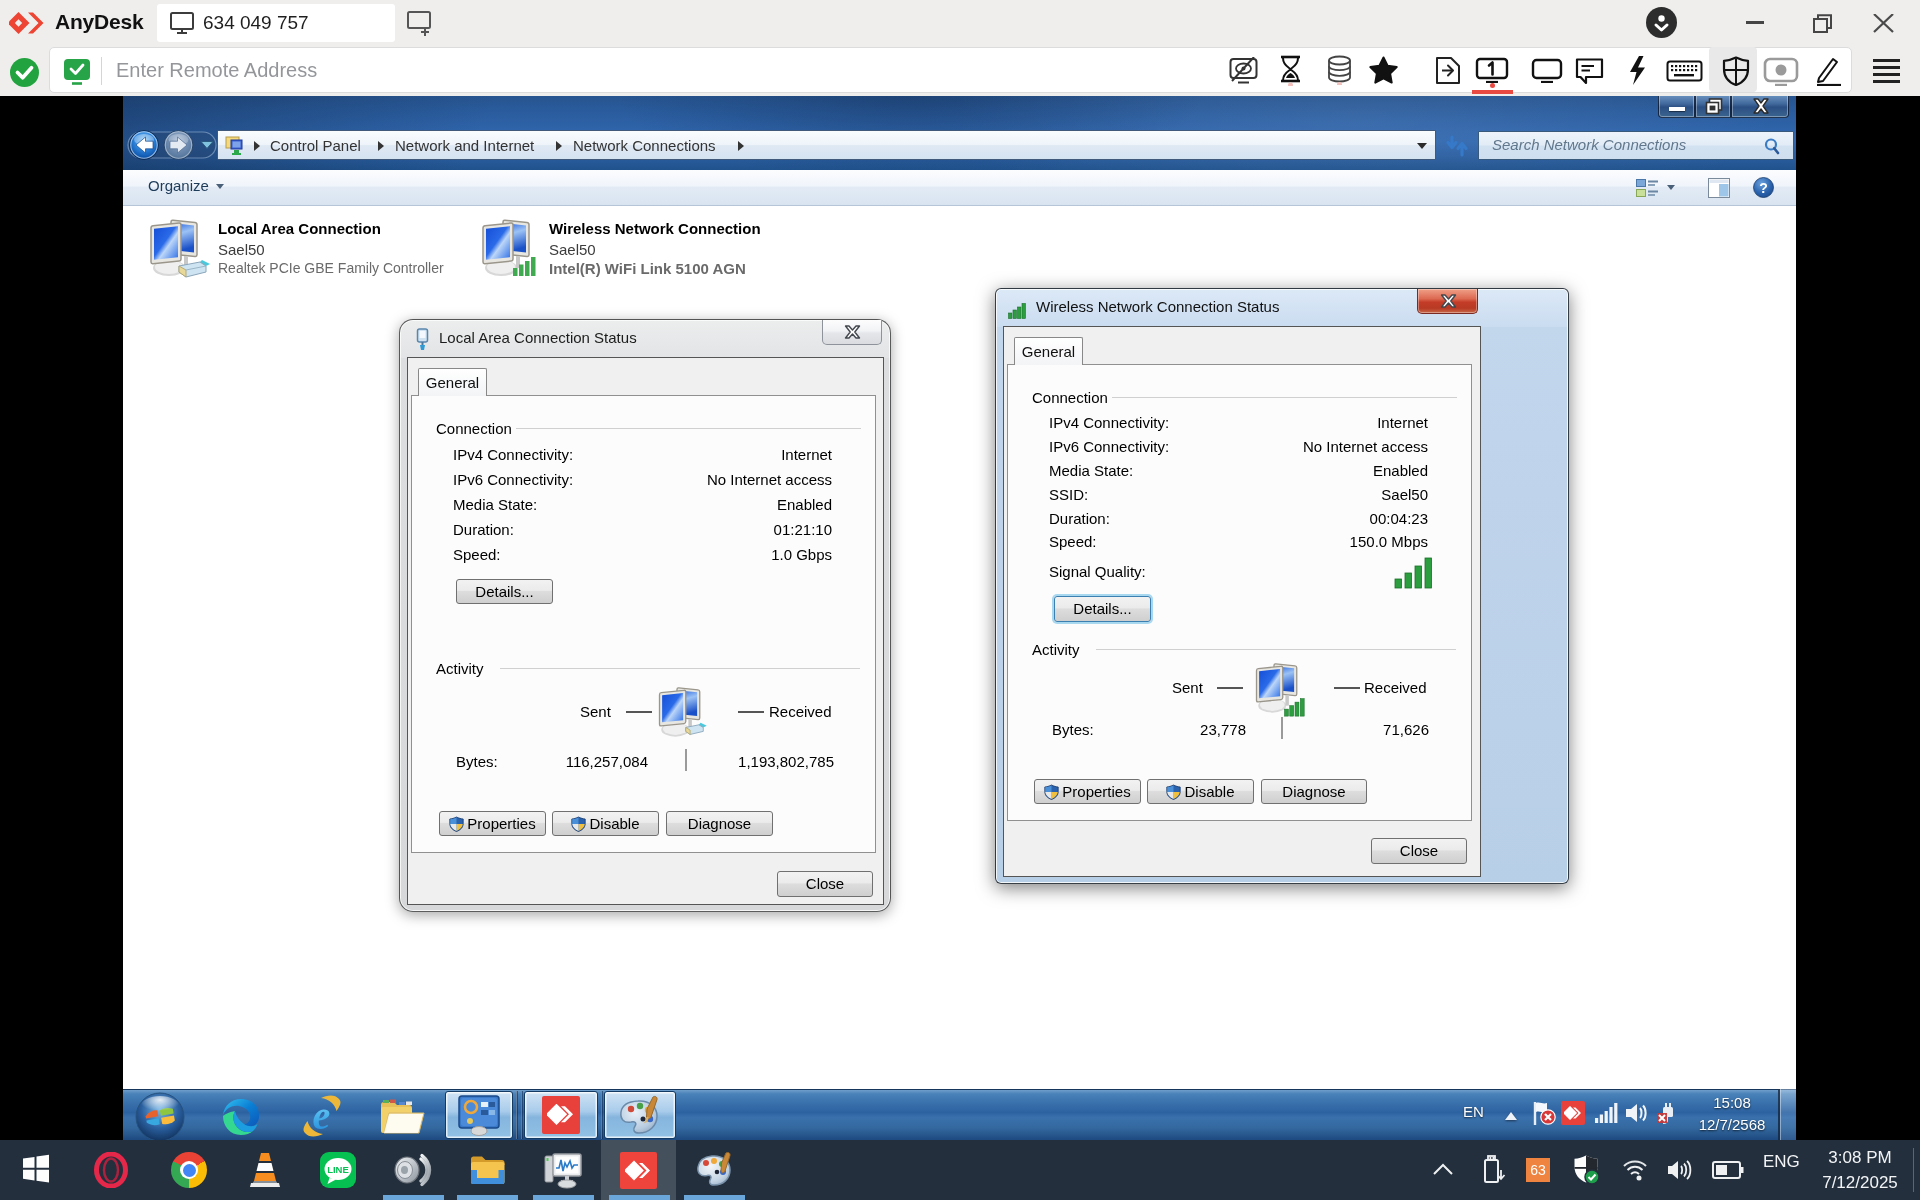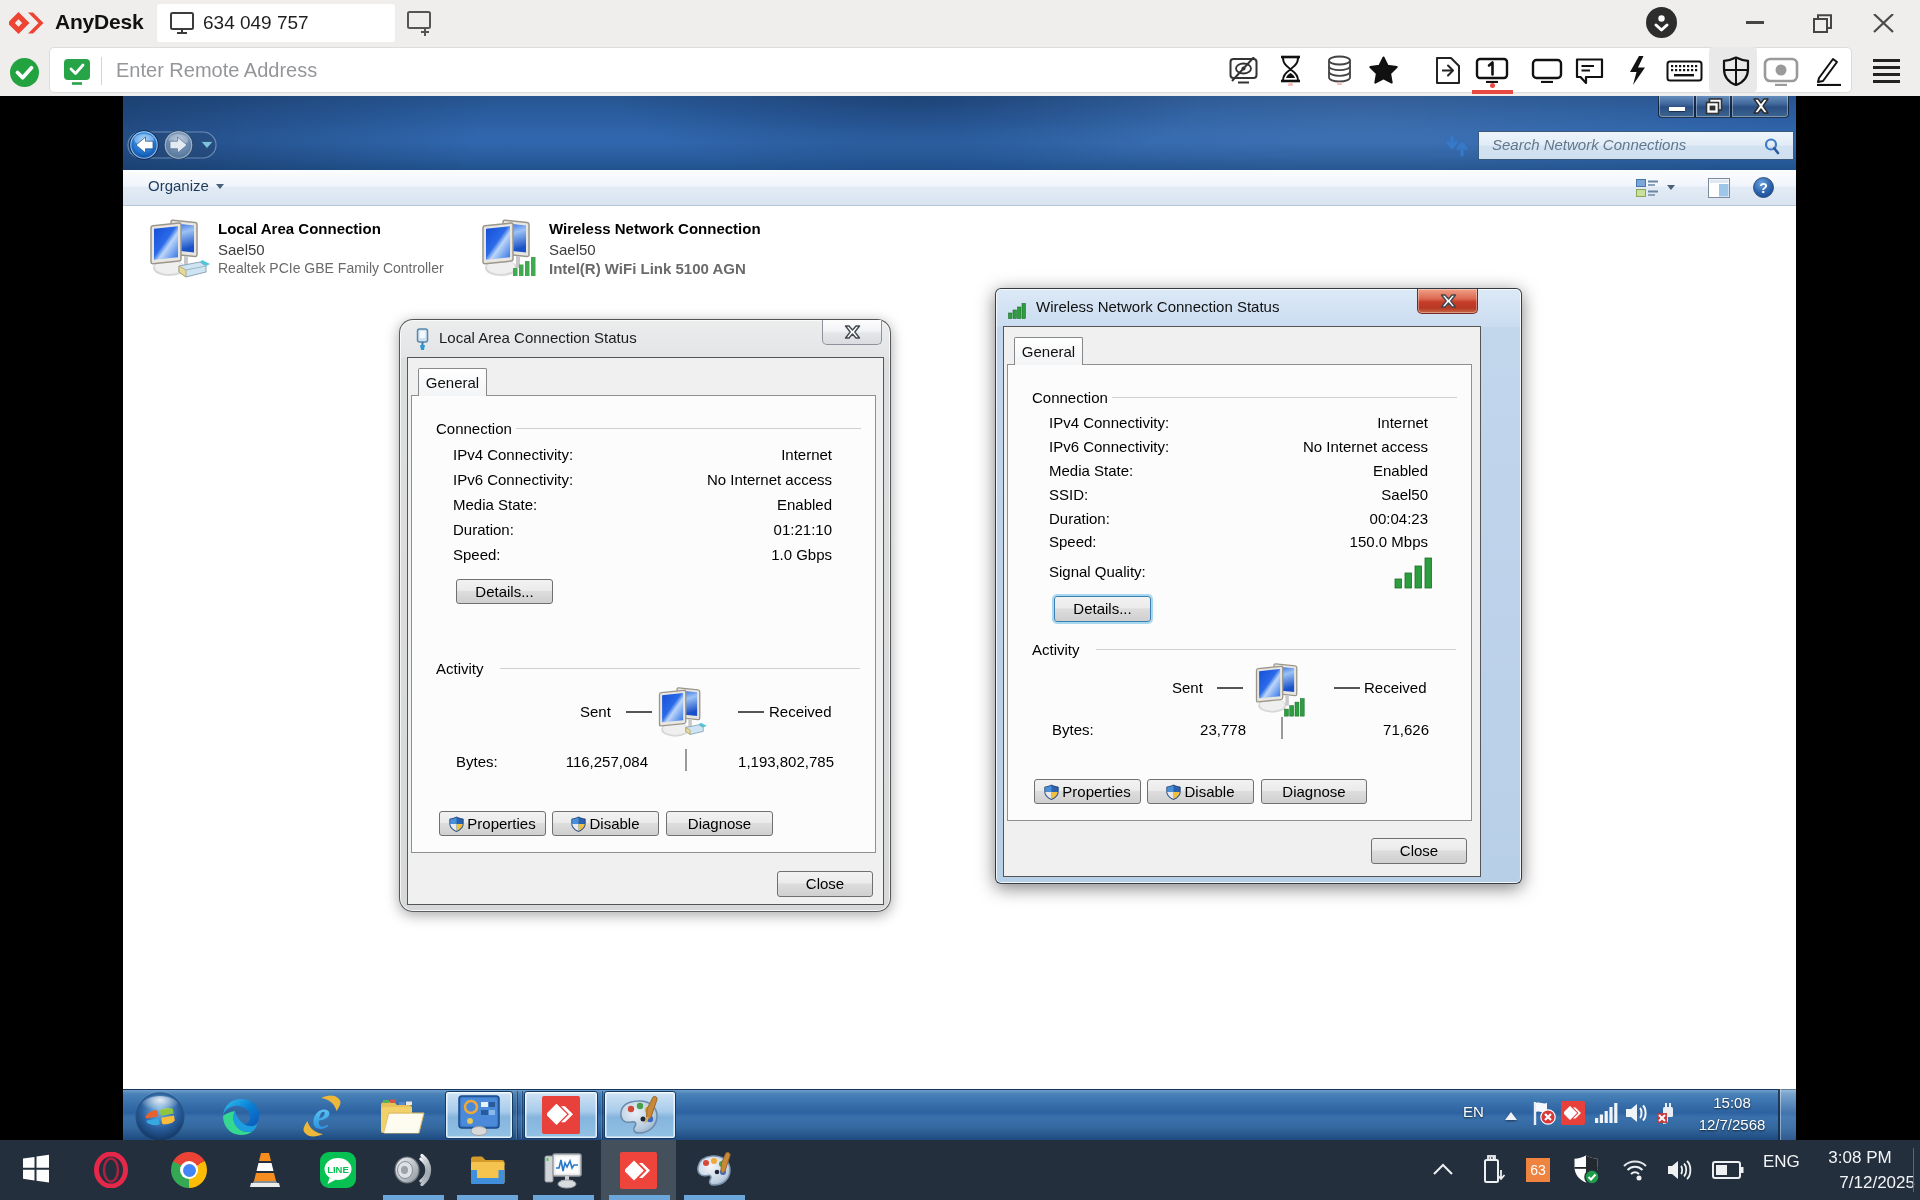--- a/index.html
+++ b/index.html
@@ -253,20 +253,38 @@
       <circle cx="17" cy="19" r="13.2" fill="none" stroke="rgba(255,255,255,.55)" stroke-width="1.1"></circle>
       <ellipse cx="17" cy="13.5" rx="10" ry="5.5" fill="rgba(255,255,255,.33)"></ellipse>
       <path d="M 9,19 L 18.5,11 L 18.5,15.2 L 26,15.2 L 26,22.8 L 18.5,22.8 L 18.5,27 Z" fill="#fff" stroke="#16468a" stroke-width="0.7"></path>
       <circle cx="51.5" cy="19" r="14.5" fill="url(#fwdg)" stroke="#26456b" stroke-width="1"></circle>
       <circle cx="51.5" cy="19" r="13.2" fill="none" stroke="rgba(255,255,255,.4)" stroke-width="1.1"></circle>
       <ellipse cx="51.5" cy="13.5" rx="10" ry="5.5" fill="rgba(255,255,255,.25)"></ellipse>
       <path d="M 60,19 L 50.5,11 L 50.5,15.2 L 43,15.2 L 43,22.8 L 50.5,22.8 L 50.5,27 Z" fill="#e4eaf1" stroke="#4a6a92" stroke-width="0.7"></path>
       <path d="M 74,15.5 L 86,15.5 L 80,22.5 Z" fill="#7fc2dd" stroke="#2a5a80" stroke-width="1"></path>
     </svg>
 
+    <div class="abs" style="left:94px;top:34px;width:1219px;height:30px;border:1px solid #41597a;border-radius:1px;
+      background:linear-gradient(180deg,#fafcfe 0%,#eef4fa 48%,#dfe9f4 52%,#d5e2f0 100%);">
+      <svg class="abs" style="left:7px;top:4px" width="21" height="21" viewBox="0 0 21 21">
+        <rect x="1" y="2" width="13" height="11" fill="#f5d97a" stroke="#b89b4a" stroke-width="1"></rect>
+        <rect x="6" y="5" width="11" height="9" fill="#3a5fd4" stroke="#1e3a9a" stroke-width="1"></rect>
+        <rect x="7.5" y="6.5" width="8" height="6" fill="#7da2e8"></rect>
+        <rect x="9" y="15" width="5" height="3" fill="#2aa84a"></rect>
+        <rect x="7" y="18" width="9" height="2" fill="#2aa84a"></rect>
+      </svg>
+      <div class="crumbsep" style="left:36px;"></div>
+      <div class="crumbtxt" style="left:52px;">Control Panel</div>
+      <div class="crumbsep" style="left:160px;"></div>
+      <div class="crumbtxt" style="left:177px;">Network and Internet</div>
+      <div class="crumbsep" style="left:338px;"></div>
+      <div class="crumbtxt" style="left:355px;">Network Connections</div>
+      <div class="crumbsep" style="left:520px;"></div>
+      <div class="abs" style="right:8px;top:12px;width:0;height:0;border-top:6px solid #2a2a2a;border-left:5px solid transparent;border-right:5px solid transparent;"></div>
+    </div>
 
     <svg class="abs" style="left:1322px;top:38px" width="24" height="24" viewBox="0 0 24 24">
       <path d="M 7,3 L 7,13 M 3,8.5 L 7,13.5 L 11,8.5" fill="none" stroke="#3579c8" stroke-width="3.2" stroke-linejoin="round" stroke-linecap="round"></path>
       <path d="M 17,21 L 17,10 M 13,14.5 L 17,9.5 L 21,14.5" fill="none" stroke="#3579c8" stroke-width="3.2" stroke-linejoin="round" stroke-linecap="round"></path>
     </svg>
 
     <div class="abs" style="left:1355px;top:35px;width:316px;height:29px;border:1px solid #3a5a7c;border-radius:1px;
       background:linear-gradient(180deg,#eef4fa 0%,#e2ecf6 48%,#d3e2f1 52%,#cfdfef 100%);">
       <div class="abs" style="left:13px;top:4px;font-size:15px;font-style:italic;color:#61778c;">Search Network Connections</div>
       <svg class="abs" style="right:13px;top:6px" width="16" height="17" viewBox="0 0 16 17">
@@ -598,21 +616,21 @@
             <path d="M 7.5,1.5 L 7.5,8 L 1.2,8 C 1.2,8 1.2,3.2 1.2,3.2 C 3.4,3 5.5,2.5 7.5,1.5 Z" fill="#4a90d8"></path>
             <path d="M 7.5,8 L 13.8,8 C 13.4,11.2 11,13.4 7.5,14.9 Z" fill="#f0c040"></path>
             <path d="M 7.5,8 L 7.5,14.9 C 4,13.4 1.6,11.2 1.2,8 Z" fill="#e8e8e8"></path>
           </svg>Disable</div>
         <div class="btn7" style="left:254px;top:415px;width:107px;height:25px;line-height:23px;">Diagnose</div>
       </div>
       <div class="btn7" style="left:369px;top:513px;width:96px;height:26px;line-height:24px;">Close</div>
     </div>
   </div>
 
-  <div class="abs" id="dlg2" style="left:995px;top:288px;width:527px;height:596px;border:1px solid rgba(15,20,25,.8);border-radius:6px;
+  <div class="abs" id="dlg2" style="left:995px;top:288px;width:574px;height:596px;border:1px solid rgba(15,20,25,.8);border-radius:6px;
     background:linear-gradient(180deg,#dce9f7 0%,#cadcf0 38px,#c2d6ec 38px,#b8cfe8 100%);
     box-shadow:inset 0 0 0 1px rgba(255,255,255,.8), 0 4px 18px rgba(0,0,0,.5);">
     <svg class="abs" style="left:12px;top:12px" width="22" height="18" viewBox="0 0 22 18">
       <g fill="#2c9e3f" stroke="#1a6e2a" stroke-width="0.6">
         <rect x="0.5" y="12" width="3.4" height="5.5"></rect>
         <rect x="5" y="9" width="3.4" height="8.5"></rect>
         <rect x="9.5" y="6" width="3.4" height="11.5"></rect>
         <rect x="14" y="2.5" width="3.4" height="15"></rect>
       </g>
     </svg>
@@ -845,17 +863,17 @@
       <path d="M 21,4 C 25.5,8 25.5,18 21,22" fill="none" stroke="#eef0f2" stroke-width="1.8"></path>
     </svg>
 
     <svg class="abs" style="left:1712px;top:19px" width="32" height="22" viewBox="0 0 32 22">
       <rect x="1" y="3" width="27" height="16" rx="2" fill="none" stroke="#eef0f2" stroke-width="2"></rect>
       <rect x="29" y="8" width="2.5" height="6" fill="#eef0f2"></rect>
       <rect x="4" y="6" width="11" height="10" fill="#eef0f2"></rect>
     </svg>
     <div class="abs" style="left:1763px;top:12px;font-size:17px;color:#f2f4f6;">ENG</div>
     <div class="abs" style="left:1805px;top:8px;width:110px;text-align:center;font-size:17px;color:#f2f4f6;">3:08 PM</div>
-    <div class="abs" style="left:1805px;top:33px;width:110px;text-align:right;font-size:17px;color:#f2f4f6;">7/12/2025</div>
+    <div class="abs" style="left:1805px;top:33px;width:110px;text-align:center;font-size:17px;color:#f2f4f6;">7/12/2025</div>
     <div class="abs" style="left:1913px;top:8px;width:1px;height:44px;background:#5a6674;"></div>
   </div>
 
 </div>
 
 </body></html>

